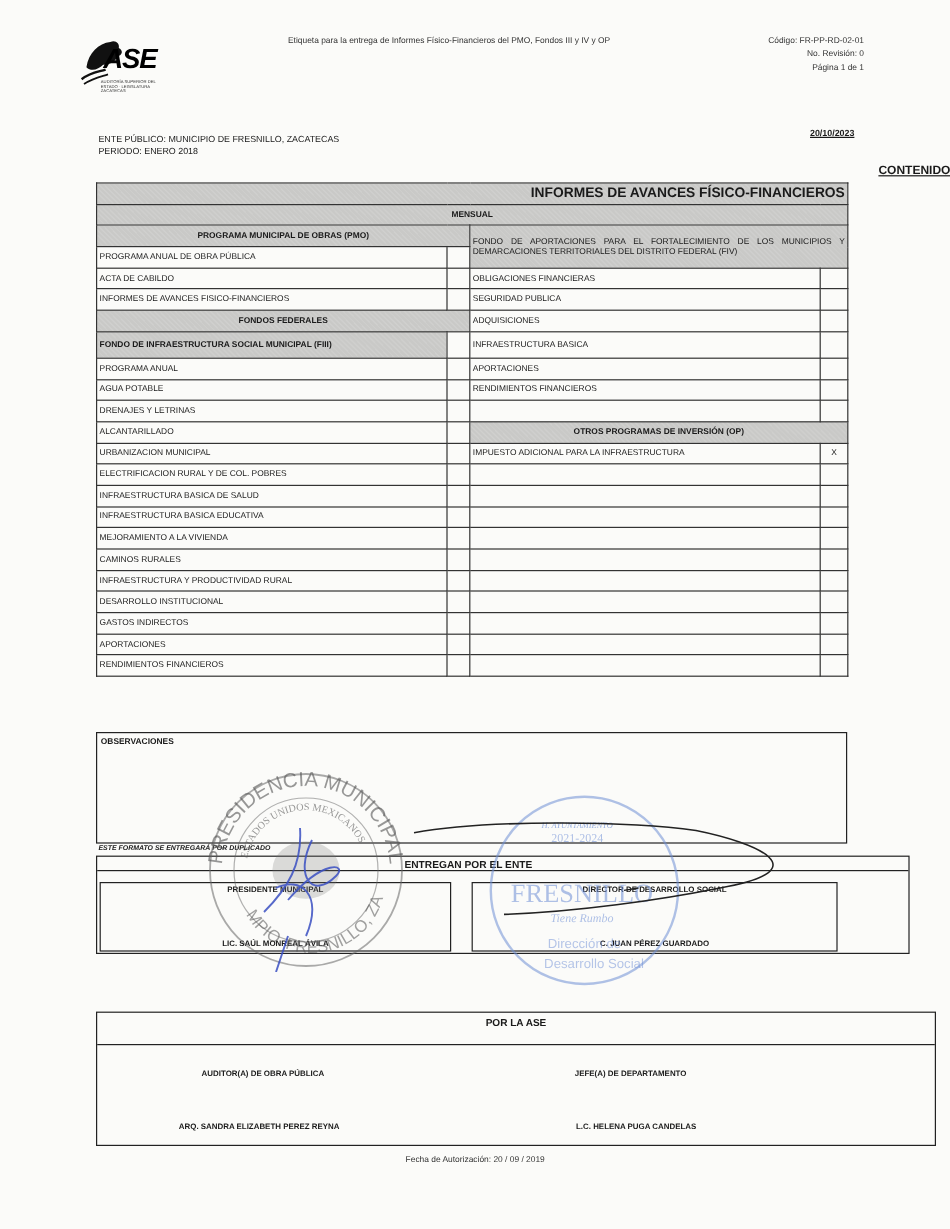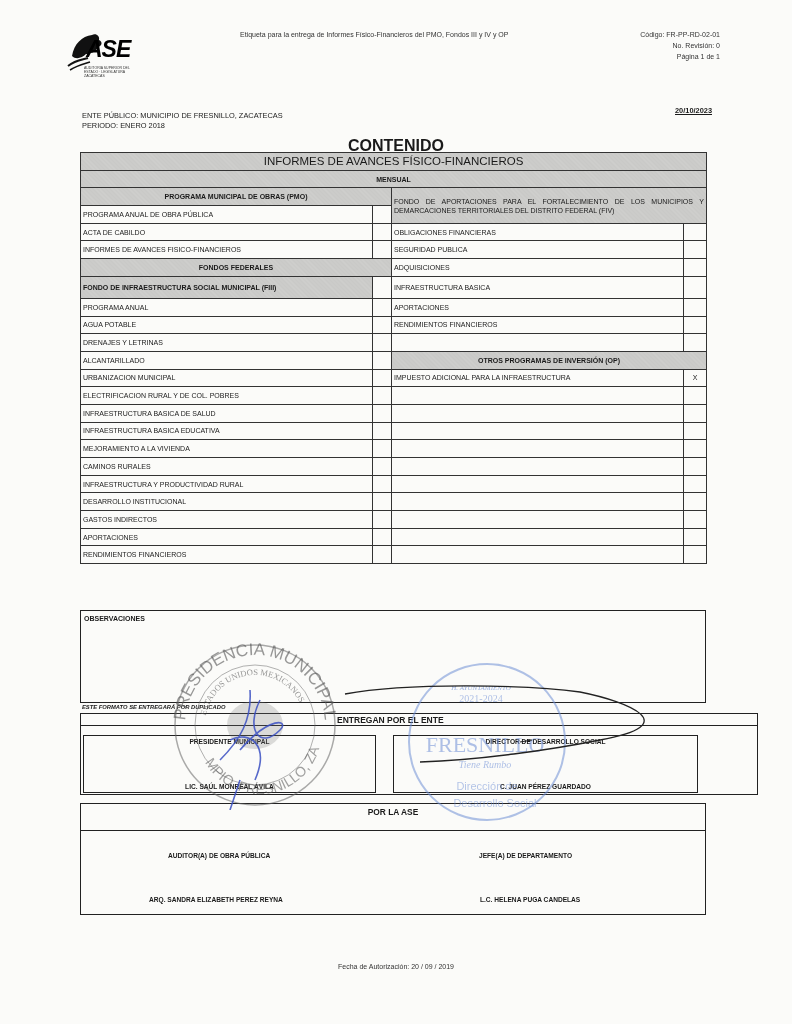--- a/index.html
+++ b/index.html
@@ -8,46 +8,46 @@
 
   .logo { position: absolute; left: 66px; top: 30px; width: 90px; height: 44px; }
   .logo-text { position: absolute; left: 86px; top: 36px; font-family: "Liberation Sans", sans-serif; font-weight: bold; font-style: italic; font-size: 23px; color: #000000; letter-spacing: -1px; }
   .logo-sub { position: absolute; left: 84px; top: 66px; font-size: 3.5px; color: #333; line-height: 4px; width: 60px; }
 
   .hdr-title { position: absolute; left: 240px; top: 31px; font-size: 7px; color: #333; }
   .hdr-right { position: absolute; right: 72px; top: 29px; text-align: right; font-size: 7px; color: #333; line-height: 11px; }
 
   .ente { position: absolute; left: 82px; top: 111px; font-size: 7.4px; font-weight: normal; line-height: 10px; }
   .date { position: absolute; right: 80px; top: 106px; font-size: 7.4px; font-weight: bold; text-decoration: underline; }
-  .contenido { position: absolute; left: 0; width: 792px; top: 137px; text-align: center; font-size: 16px; font-weight: bold; text-decoration: underline; }
+  .contenido { position: absolute; left: 0; width: 792px; top: 137px; text-align: right; font-size: 10px; font-weight: bold; text-decoration: underline; }
 
   .shade { background: #c9c9c7; background-image: repeating-linear-gradient(45deg, rgba(255,255,255,0.12) 0 1px, transparent 1px 3px); }
 
   table.main { position: absolute; left: 80px; top: 152px; width: 626px; border-collapse: collapse; border: 1.6px solid #222; table-layout: fixed; }
   table.main td { border: 1px solid #333; font-size: 7px; padding: 0 2px; height: 17.7px; vertical-align: middle; white-space: nowrap; overflow: hidden; }
   table.main td.chk { text-align: center; }
-  .t-title { text-align: center; font-size: 11.5px !important; font-weight: normal; height: 18px; }
+  .t-title { text-align: right; font-size: 11.5px !important; font-weight: bold; height: 18px; }
   .t-mensual { text-align: center; font-weight: bold; }
   .sec-h { text-align: center; font-weight: bold; }
   .fiv { white-space: normal !important; text-align: justify; text-align-last: left; line-height: 9px; font-size: 7px; }
   .bold { font-weight: bold; }
 
   .obs { position: absolute; left: 80px; top: 610px; width: 626px; height: 93px; border: 1.6px solid #222; }
   .obs-label { position: absolute; left: 3px; top: 4px; font-size: 7px; font-weight: bold; }
   .dup { position: absolute; left: 82px; top: 704px; font-size: 5.8px; font-weight: bold; font-style: italic; }
 
   .entregan { position: absolute; left: 80px; top: 713px; width: 678px; height: 82px; border: 1.6px solid #222; }
   .entregan-h { position: absolute; left: 0; width: 100%; top: 0; height: 12px; border-bottom: 1.2px solid #222; font-size: 8.5px; font-weight: bold; padding-left: 256px; line-height: 12px; }
   .sigbox { position: absolute; top: 21px; height: 58px; border: 1.6px solid #222; font-size: 6.6px; font-weight: bold; }
   .sigbox.l { left: 2px; width: 293px; }
   .sigbox.r { left: 312px; width: 305px; }
   .sig-role { position: absolute; width: 100%; top: 2px; text-align: center; }
   .sig-name { position: absolute; width: 100%; bottom: 2px; text-align: center; }
 
-  .ase { position: absolute; left: 80px; top: 803px; width: 626px; height: 112px; border: 1.6px solid #222; }
+  .ase { position: absolute; left: 80px; top: 843px; width: 700px; height: 112px; border: 1.6px solid #222; }
   .ase-h { position: absolute; left: 0; top: 0; width: 100%; height: 27px; border-bottom: 1.2px solid #222; text-align: center; font-size: 8.4px; font-weight: bold; line-height: 10px; padding-top: 3px; }
   .ase-role, .ase-name { position: absolute; font-size: 6.6px; font-weight: bold; }
 
   .footer { position: absolute; left: 0; width: 792px; top: 963px; text-align: center; font-size: 7px; color: #333; }
 
   .stamp { position: absolute; pointer-events: none; }
 </style>
 </head>
 <body>
 

